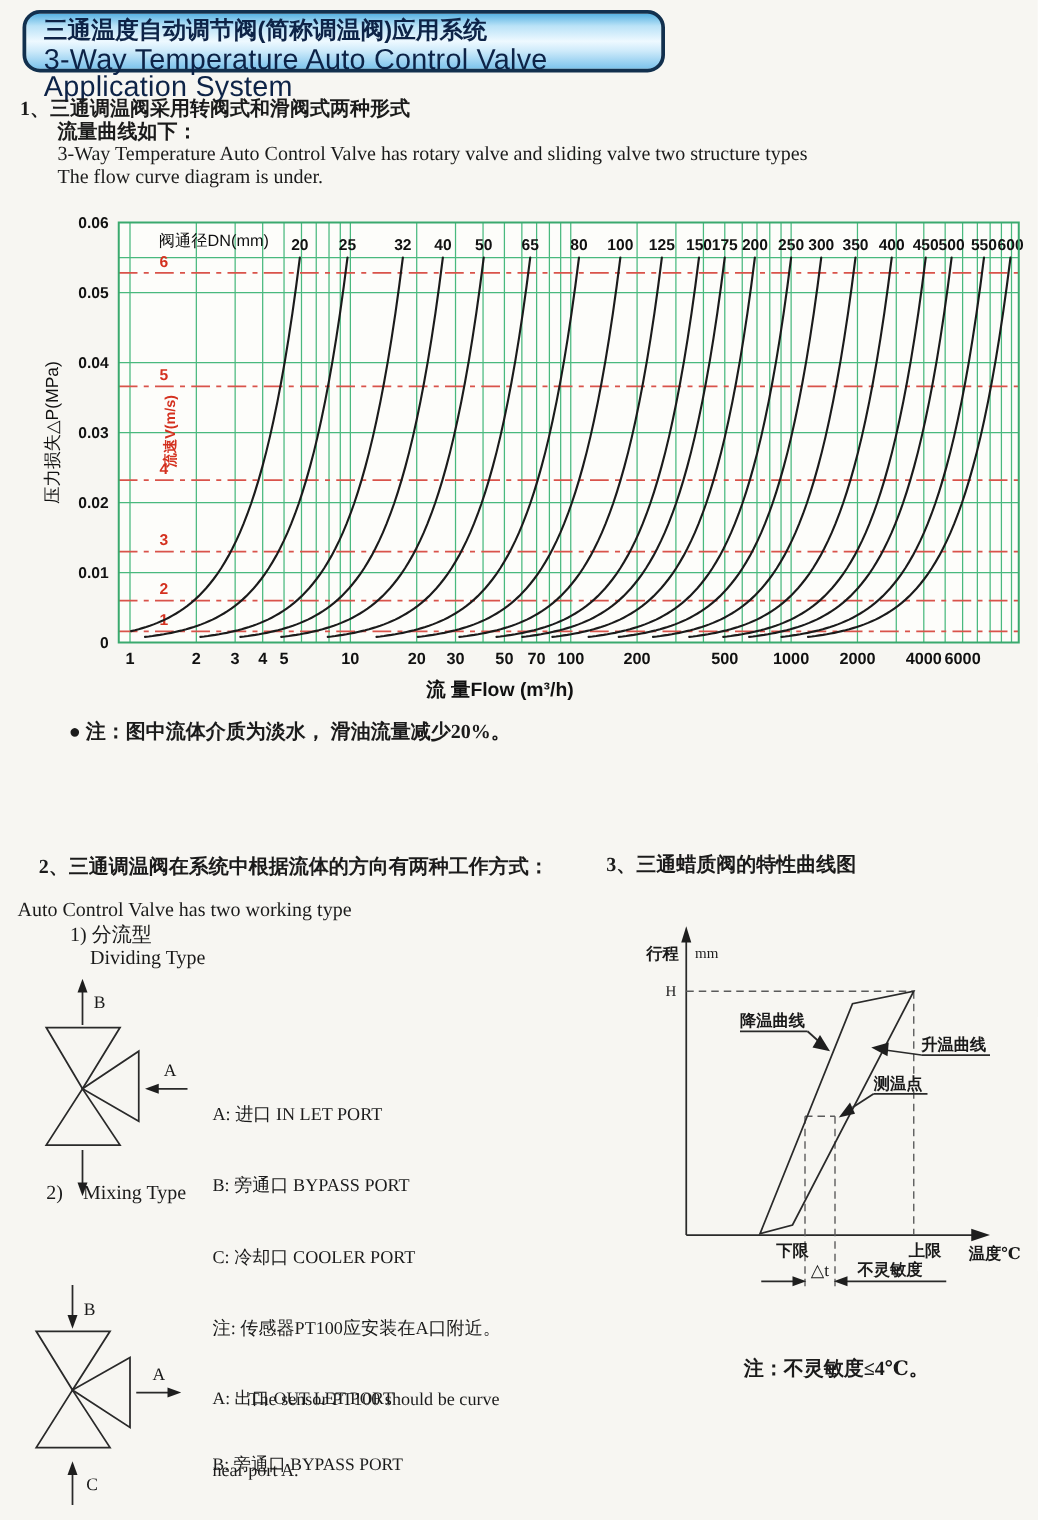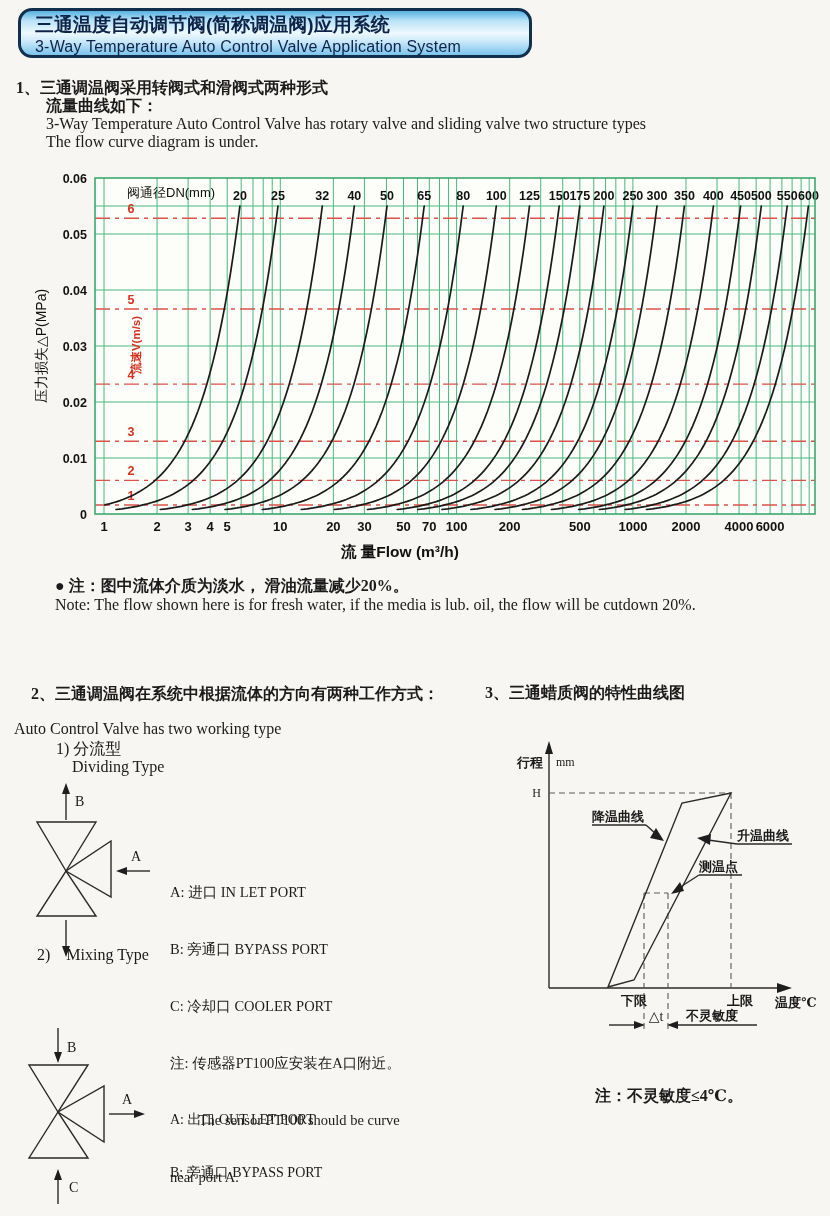--- a/index.html
+++ b/index.html
@@ -6,21 +6,21 @@
   #page{position:relative;width:830px;height:1216px;background:#f7f6f2;overflow:hidden;
         font-family:"Liberation Serif","DejaVu Serif",serif;color:#1b1b1b;}
   .abs{position:absolute;}
   .txt{white-space:pre;font-size:14.5px;line-height:18px;}
   .zh-bold{font-weight:bold;}
   
   #banner{left:18px;top:8px;width:514px;height:50px;border:3px solid #12304e;border-radius:14px;
           background:linear-gradient(180deg,#58b2e2 0%,#b9e2f7 22%,#eef9ff 50%,#cdeafa 68%,#7cc3ec 100%);
           padding:2px 14px;box-sizing:border-box;font-family:"Liberation Sans","DejaVu Sans",sans-serif;}
   #banner .l1{font-size:19px;font-weight:bold;color:#0d2347;line-height:23px;}
-  #banner .l2{font-size:16px;color:#0d2347;line-height:22px;letter-spacing:.2px;}
+  #banner .l2{font-size:23px;color:#0d2347;line-height:22px;letter-spacing:.2px;}
   .secline{font-size:16px;line-height:18px;white-space:pre;}
   svg text{font-family:"Liberation Serif","DejaVu Serif",serif;}
   #flowchart text{font-family:"Liberation Sans","DejaVu Sans",sans-serif;}
   .diag-line{stroke:#2a2a2a;stroke-width:1.4;fill:none;}
   .diag-dash{stroke:#5a5a5a;stroke-width:1.1;fill:none;stroke-dasharray:6 4;}
   .diag-fill{fill:#1e1e1e;stroke:none;}
   .diag-label{font-size:13px;font-weight:bold;fill:#1a1a1a;}
   .diag-small{font-size:12px;fill:#1a1a1a;}
 </style>
 </head>
@@ -168,21 +168,20 @@
         <text x="87" y="294.5" text-anchor="end" font-size="12.5" font-weight="bold" fill="#111">0.04</text>
         <text x="87" y="238.5" text-anchor="end" font-size="12.5" font-weight="bold" fill="#111">0.05</text>
         <text x="87" y="182.5" text-anchor="end" font-size="12.5" font-weight="bold" fill="#111">0.06</text>
         <text x="46" y="346" text-anchor="middle" font-size="14" fill="#111" transform="rotate(-90 46 346)">压力损失△P(MPa)</text>
         <text x="400" y="557" text-anchor="middle" font-size="15.5" font-weight="bold" fill="#111">流 量Flow (m³/h)</text>
       </g>
       <rect x="95" y="178" width="720" height="336" fill="none" stroke="#3aa96e" stroke-width="1.6"></rect>
     </svg>
 
   <div class="abs secline zh-bold" style="left:55px;top:577px;">● 注：图中流体介质为淡水， 滑油流量减少20%。</div>
-  <div class="abs secline" style="left:55px;top:596px;font-weight:normal;">Note: The flow shown here is for fresh water, if the media is lub. oil, the flow will be cutdown 20%.</div>
 
   <div class="abs secline zh-bold" style="left:14px;top:685px;margin-left:17px;">2、三通调温阀在系统中根据流体的方向有两种工作方式：</div>
   <div class="abs secline" style="left:14px;top:720px;">Auto Control Valve has two working type</div>
   <div class="abs secline" style="left:56px;top:740px;">1) 分流型</div>
   <div class="abs secline" style="left:72px;top:758px;">Dividing Type</div>
 
   <div class="abs secline zh-bold" style="left:485px;top:684px;">3、三通蜡质阀的特性曲线图</div>
 
   <svg class="abs" style="left:15px;top:775px;" width="150" height="190" viewBox="15 775 150 190">
     <line class="diag-line" x1="66" y1="820" x2="66" y2="792"></line>

